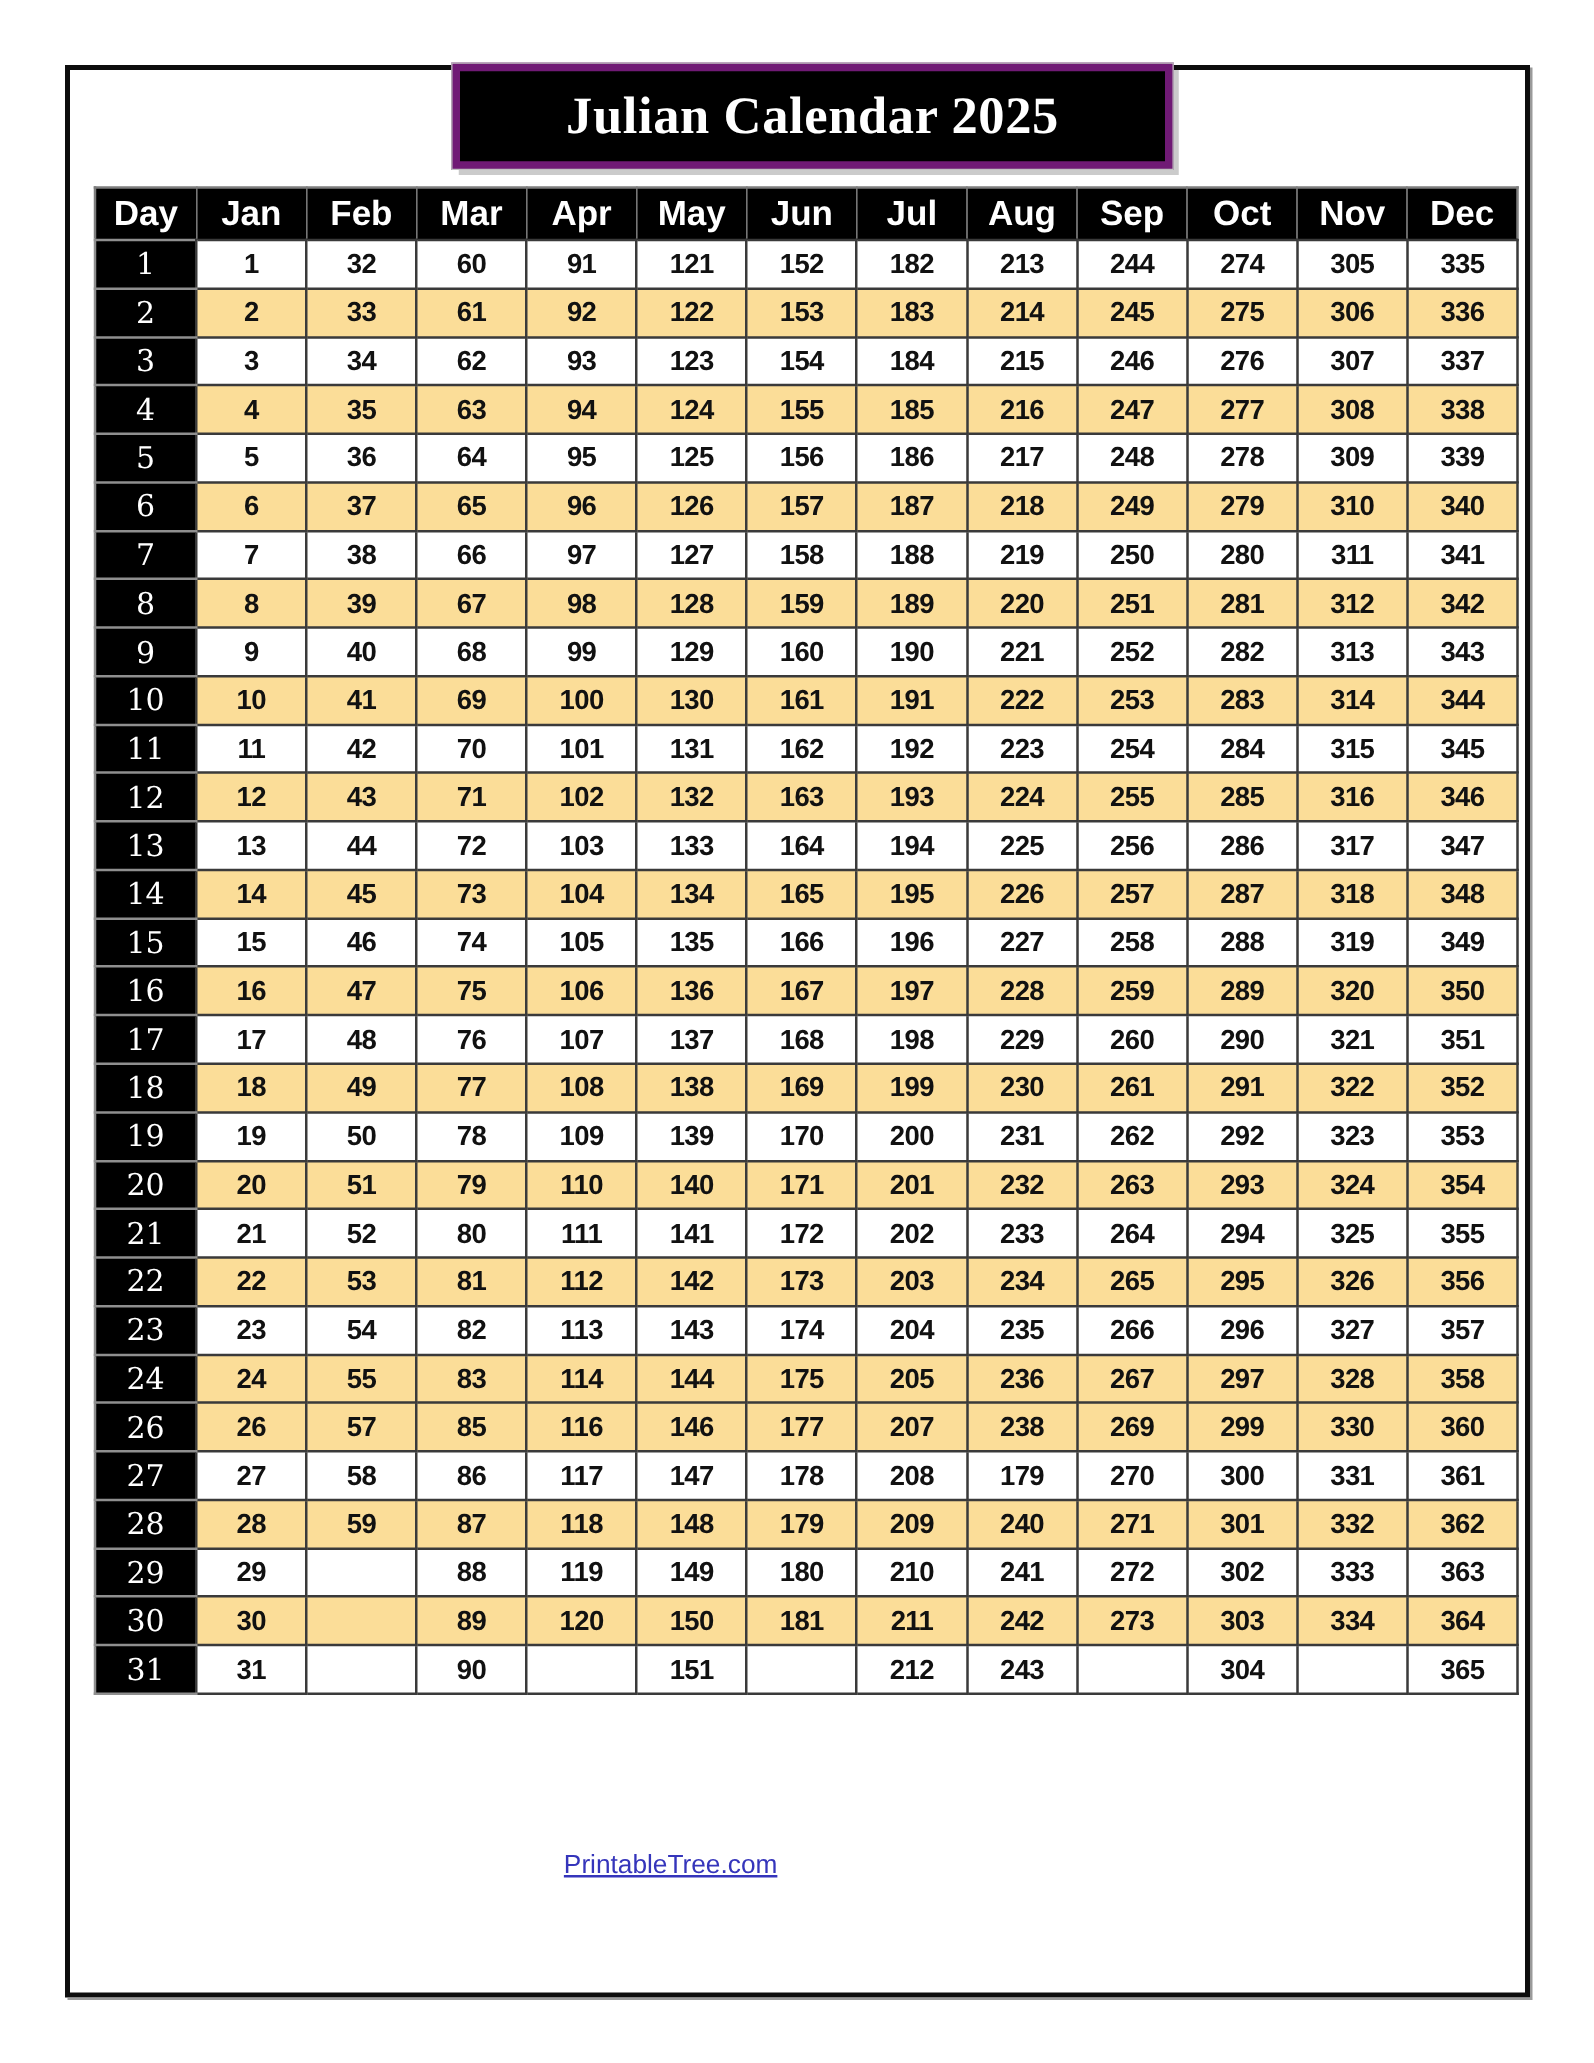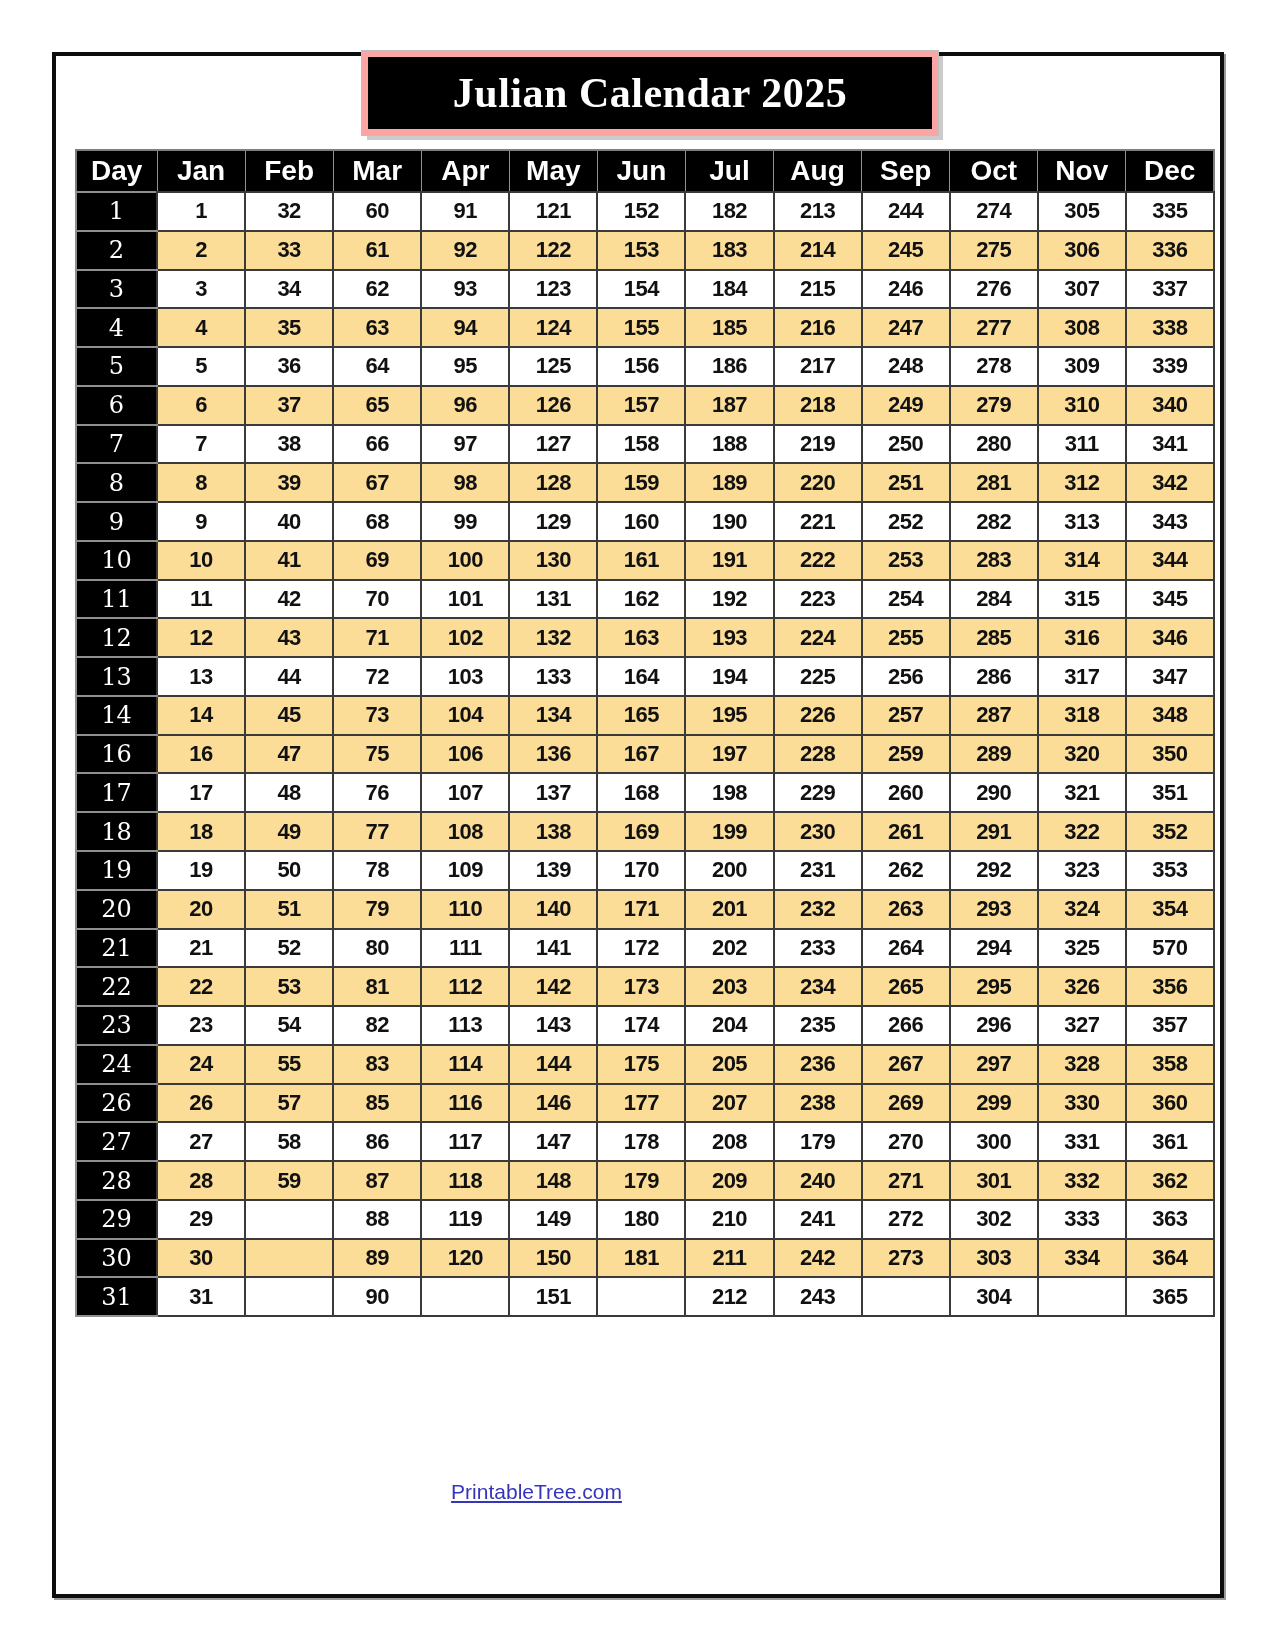--- a/index.html
+++ b/index.html
@@ -14,21 +14,21 @@
     position: absolute;
     left: 52px; top: 52px;
     width: 1172px; height: 1546px;
     border: 4px solid #0d0d0d;
     box-shadow: 2px 2px 0 #9a9a9a;
     background: transparent;
   }
   .title-box {
     position: absolute;
     left: 361px; top: 50px;
-    background: #fca5a5;
+    background: #701a75;
     border: 1px solid #c0c0c0;
     padding: 6px;
     box-shadow: 5px 5px 0 -1px #cbcbcb;
     z-index: 5;
   }
   .title-black {
     background: #000000;
     color: #ffffff;
     width: 564px; height: 72px;
     line-height: 72px;
@@ -331,20 +331,35 @@
         <td class="num-cell">104</td>
         <td class="num-cell">134</td>
         <td class="num-cell">165</td>
         <td class="num-cell">195</td>
         <td class="num-cell">226</td>
         <td class="num-cell">257</td>
         <td class="num-cell">287</td>
         <td class="num-cell">318</td>
         <td class="num-cell">348</td>
       </tr>
+      <tr>
+        <td class="day-cell">15</td>
+        <td class="num-cell">15</td>
+        <td class="num-cell">46</td>
+        <td class="num-cell">74</td>
+        <td class="num-cell">105</td>
+        <td class="num-cell">135</td>
+        <td class="num-cell">166</td>
+        <td class="num-cell">196</td>
+        <td class="num-cell">227</td>
+        <td class="num-cell">258</td>
+        <td class="num-cell">288</td>
+        <td class="num-cell">319</td>
+        <td class="num-cell">349</td>
+      </tr>
       <tr class="striped">
         <td class="day-cell">16</td>
         <td class="num-cell">16</td>
         <td class="num-cell">47</td>
         <td class="num-cell">75</td>
         <td class="num-cell">106</td>
         <td class="num-cell">136</td>
         <td class="num-cell">167</td>
         <td class="num-cell">197</td>
         <td class="num-cell">228</td>
@@ -419,21 +434,21 @@
         <td class="num-cell">52</td>
         <td class="num-cell">80</td>
         <td class="num-cell">111</td>
         <td class="num-cell">141</td>
         <td class="num-cell">172</td>
         <td class="num-cell">202</td>
         <td class="num-cell">233</td>
         <td class="num-cell">264</td>
         <td class="num-cell">294</td>
         <td class="num-cell">325</td>
-        <td class="num-cell">570</td>
+        <td class="num-cell">355</td>
       </tr>
       <tr class="striped">
         <td class="day-cell">22</td>
         <td class="num-cell">22</td>
         <td class="num-cell">53</td>
         <td class="num-cell">81</td>
         <td class="num-cell">112</td>
         <td class="num-cell">142</td>
         <td class="num-cell">173</td>
         <td class="num-cell">203</td>

